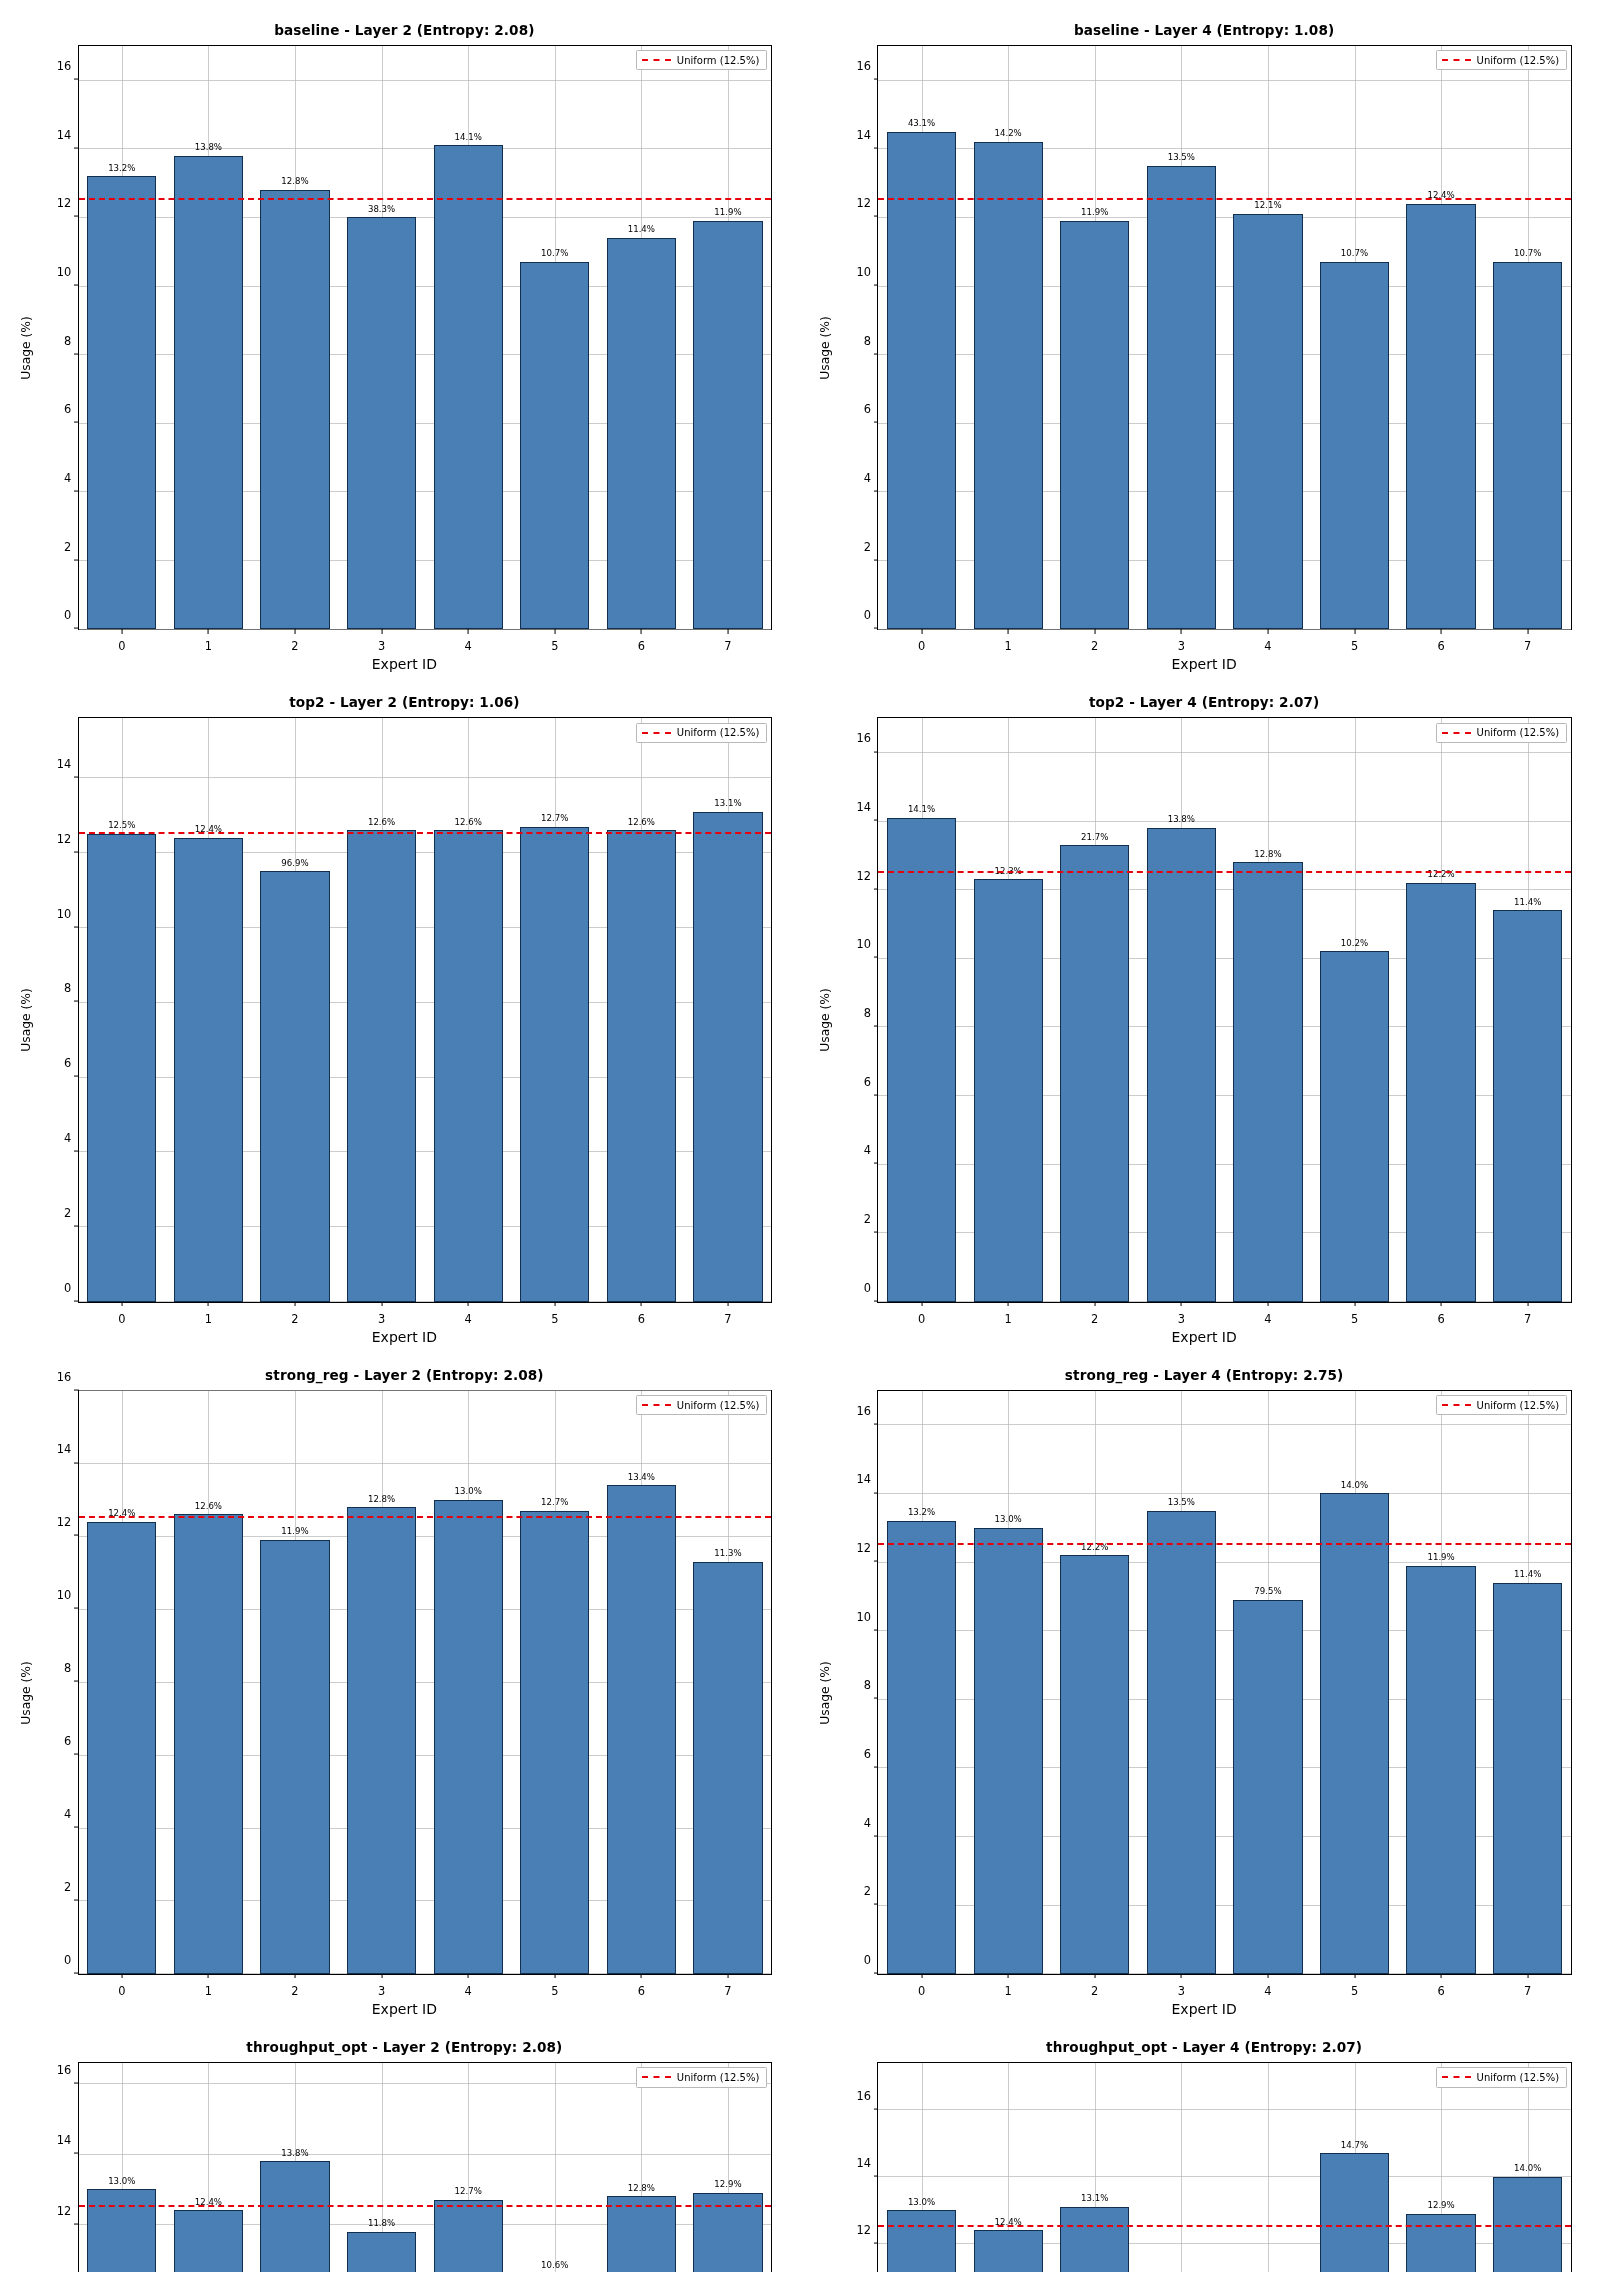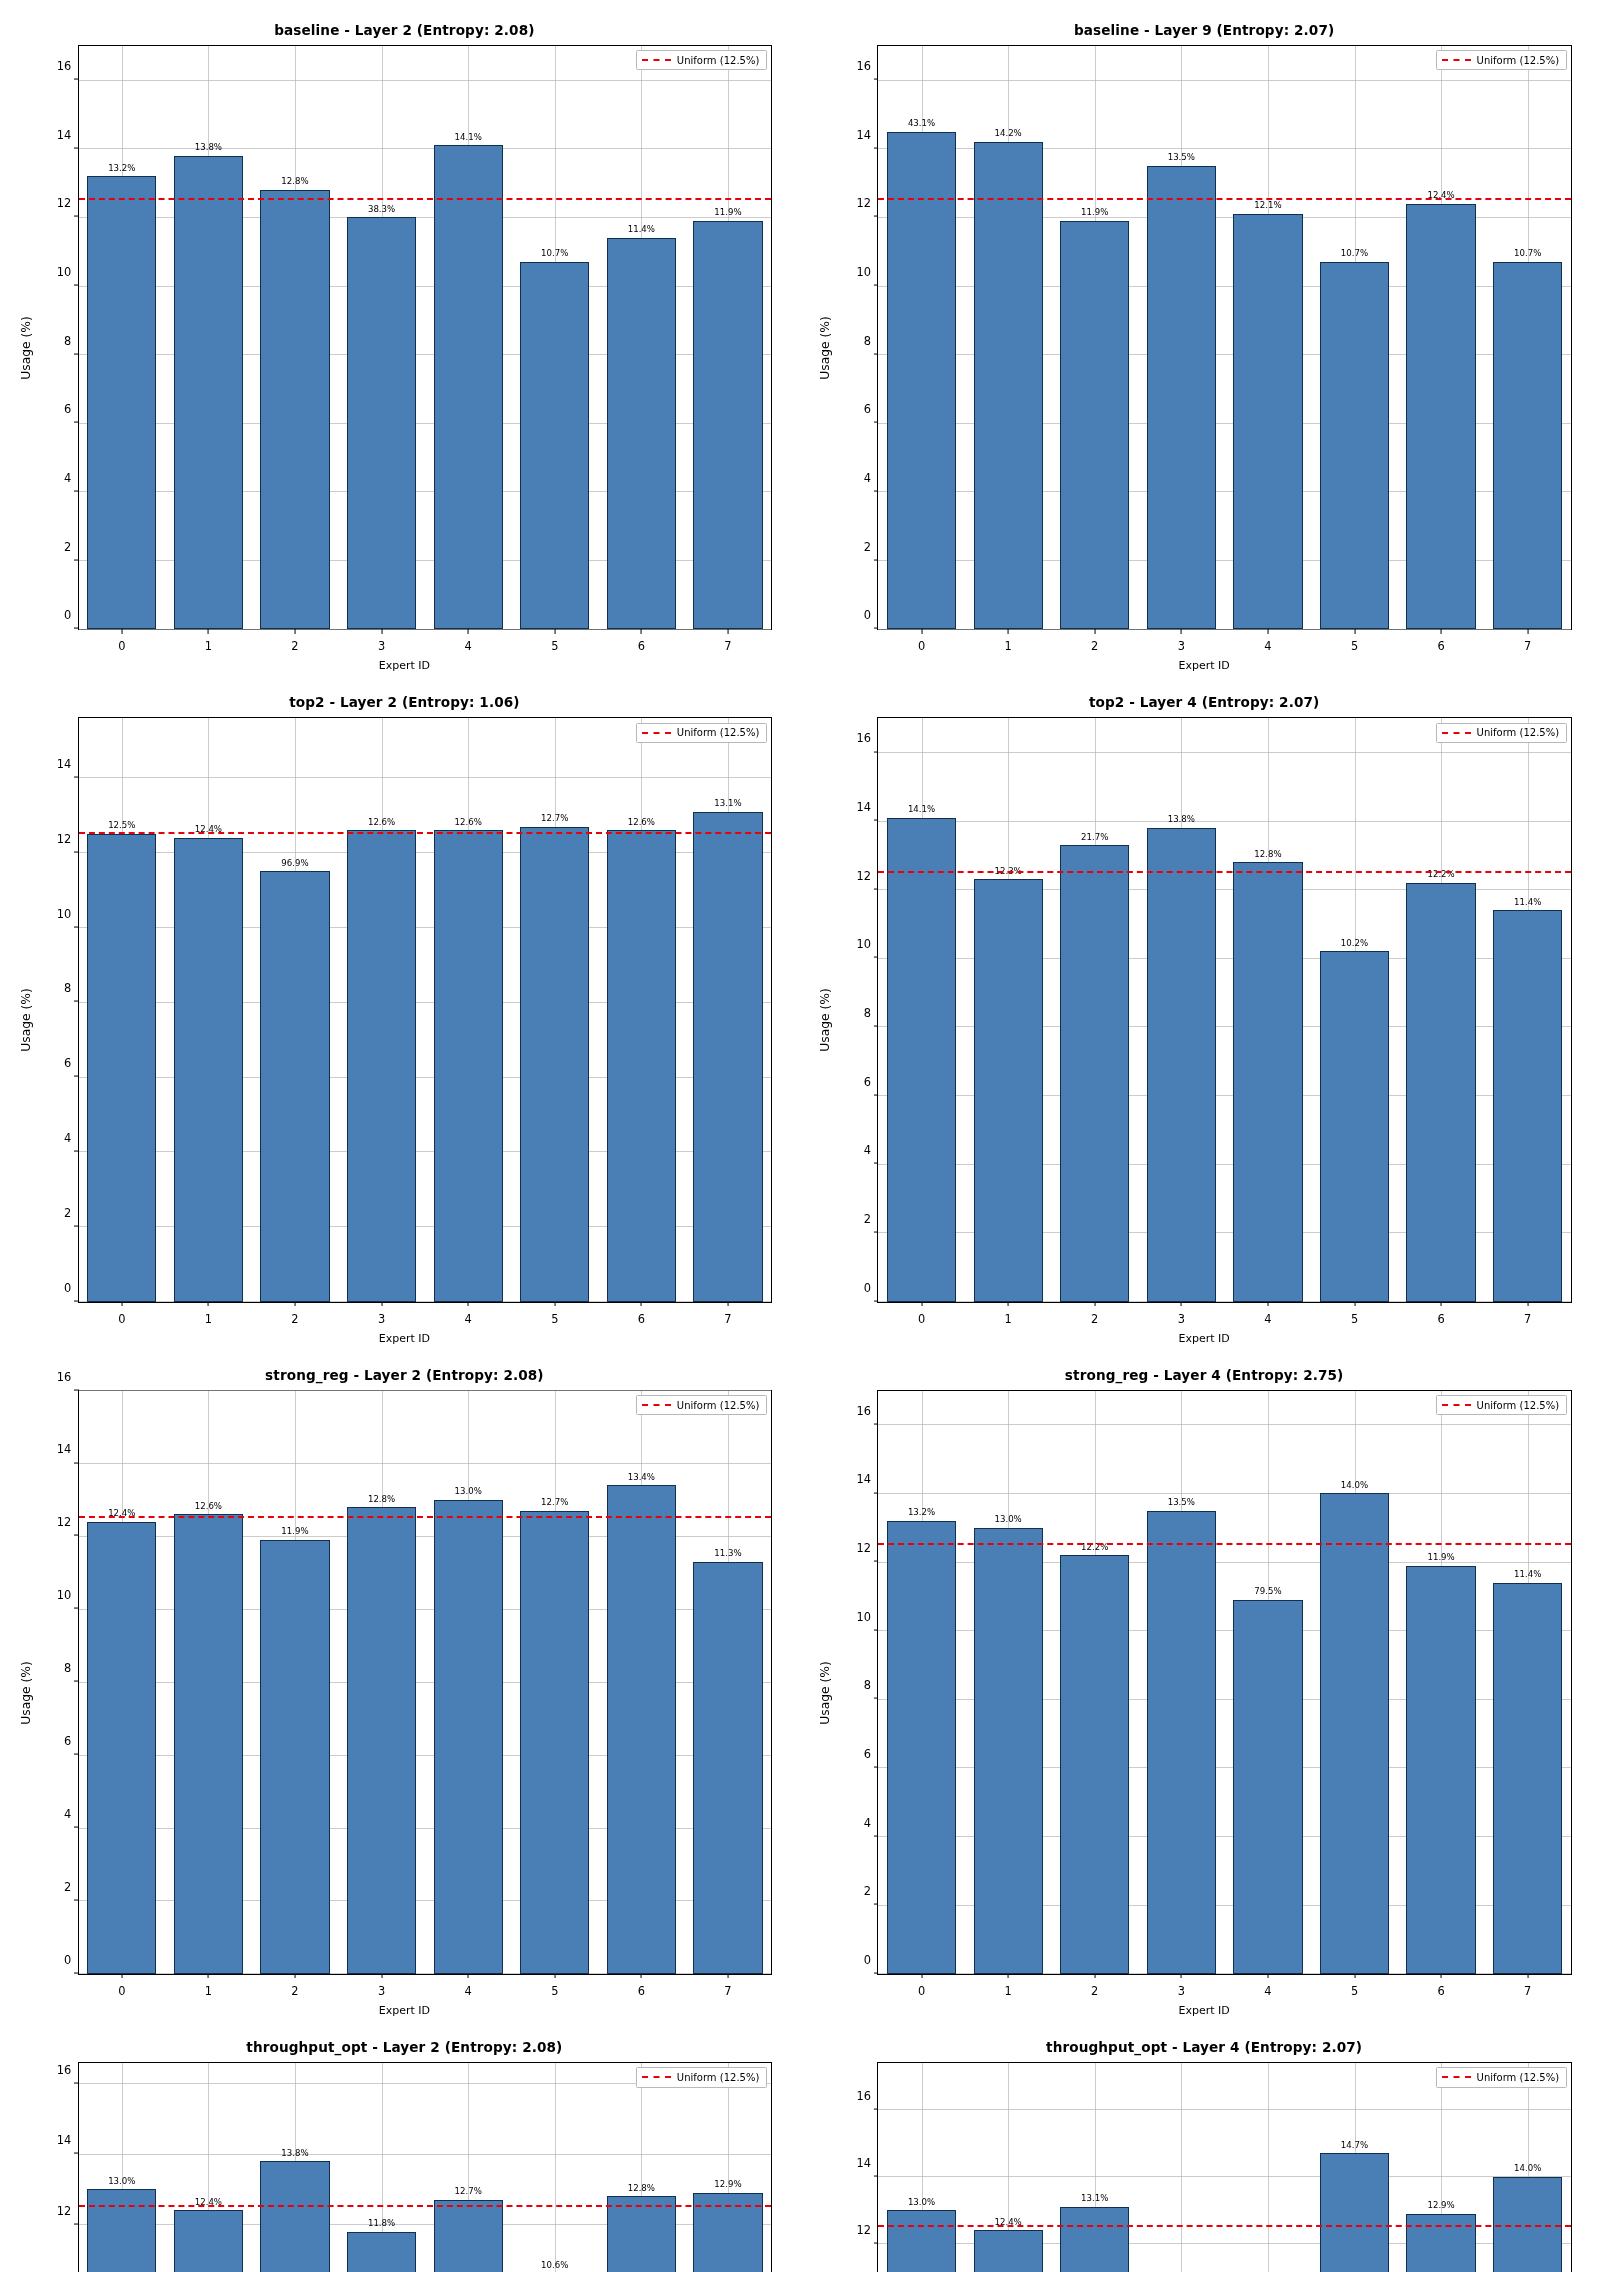--- a/index.html
+++ b/index.html
@@ -106,21 +106,21 @@
     top:100%;
     width:0.9px; height:4.5px;
     background:#000;
     transform:translateX(-50%);
   }
   .xlabel {
     position:absolute;
     left:0; right:0;
     bottom:11.8px;
     text-align:center;
-    font-size:11px;
+    font-size:14px;
   }
   .ylabel {
     position:absolute;
     left:21px;
     top:50%;
     transform:translate(-50%, -50%) rotate(-90deg);
     transform-origin:center center;
     font-size:12.3px;
     white-space:nowrap;
   }
@@ -227,21 +227,21 @@
           <div class="uniform-line" style="bottom: 73.5294%; border-top-color: rgb(232, 0, 11);"></div>
           <div class="legend">
             <span class="legend-swatch" style="border-top-color: rgb(232, 0, 11);"></span>
             <span>Uniform (12.5%)</span>
           </div>
         </div>
       </div>
     </div>
     <div class="panel">
       <div class="panel-inner">
-        <div class="title">baseline - Layer 9 (Entropy: 2.07)</div>
+        <div class="title">baseline - Layer 4 (Entropy: 1.08)</div>
         <div class="ylabel">Usage (%)</div>
         <div class="xlabel">Expert ID</div>
         <div class="plot">
           <div class="gridlines">
             <div class="gridline" style="bottom: 0%;"></div>
             <div class="gridline" style="bottom: 11.7647%;"></div>
             <div class="gridline" style="bottom: 23.5294%;"></div>
             <div class="gridline" style="bottom: 35.2941%;"></div>
             <div class="gridline" style="bottom: 47.0588%;"></div>
             <div class="gridline" style="bottom: 58.8235%;"></div>

